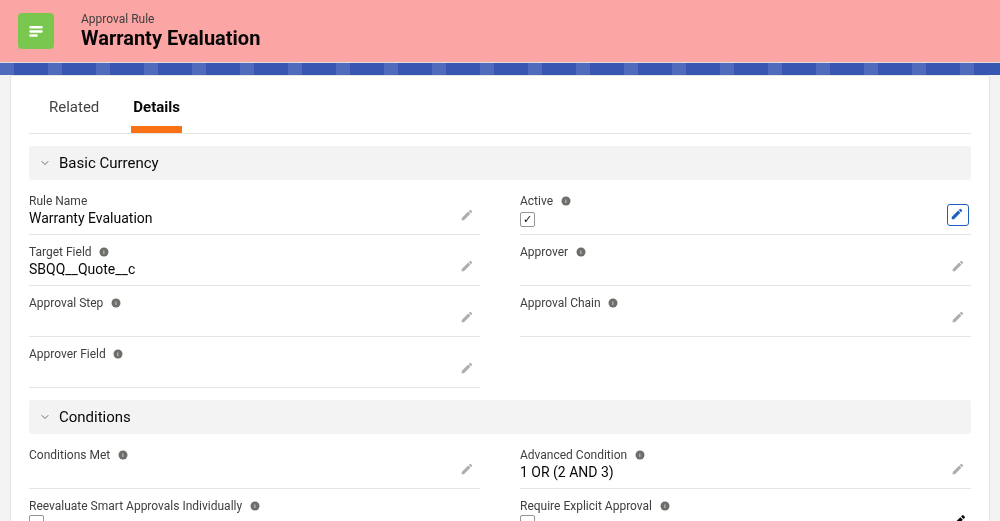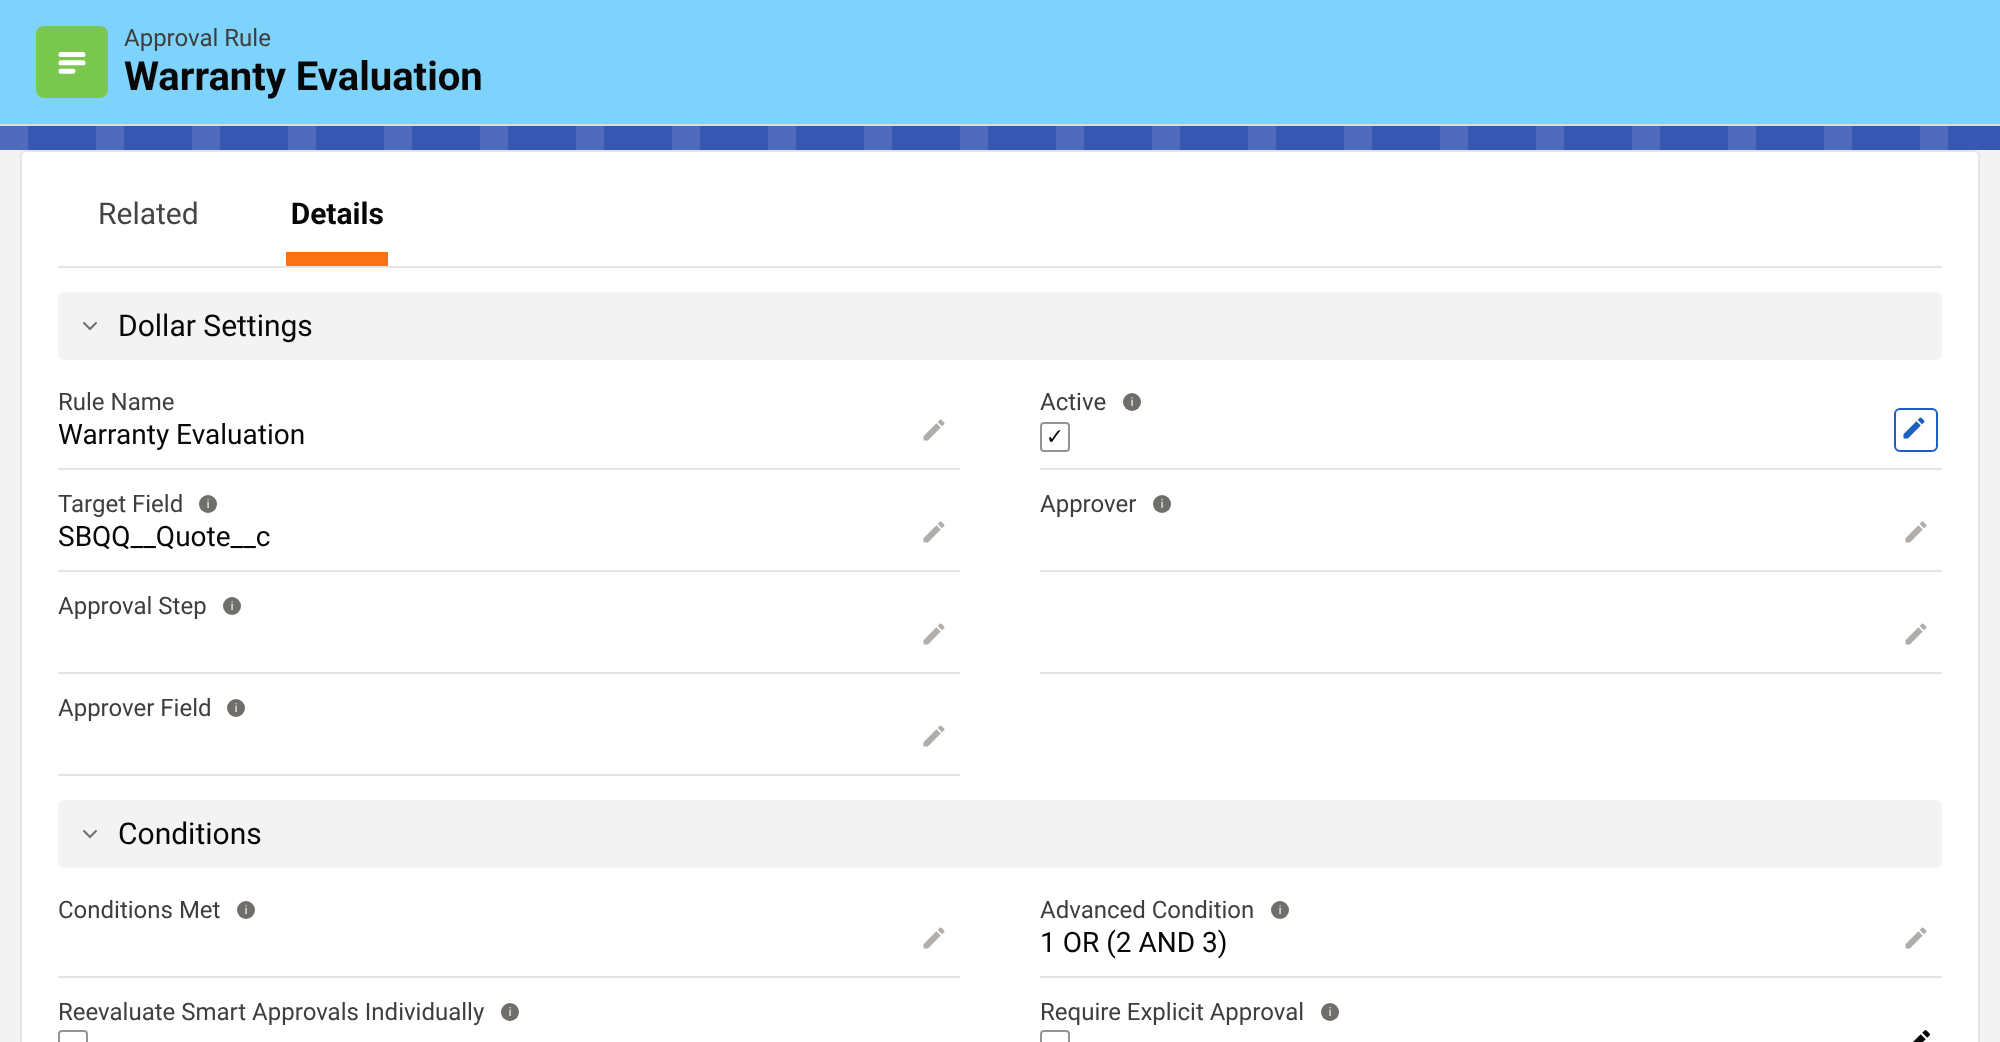--- a/index.html
+++ b/index.html
@@ -3,26 +3,26 @@
   <meta charset="utf-8">
   <style>
     * { box-sizing: border-box; margin: 0; padding: 0; }
     body {
       font-family: -apple-system, BlinkMacSystemFont, "Segoe UI", Roboto, Helvetica, Arial, sans-serif;
       background: #f3f3f3;
       width: 1000px;
       color: #080707;
     }
     .page-header {
-      background: #7dd3fc;
+      background: #fca5a5;
       border-bottom: 1px solid #ddd;
       padding: 12px 18px;
       display: flex;
       align-items: center;
-      gap: 8px;
+      gap: 27px;
     }
     .record-icon {
       width: 36px;
       height: 36px;
       background: #7ac74f;
       border-radius: 4px;
       display: flex;
       align-items: center;
       justify-content: center;
       color: white;
@@ -37,21 +37,21 @@
     }
     .card {
       background: #fff;
       margin: 0 10px 12px 10px;
       border: 1px solid #e5e5e5;
       border-radius: 3px;
       min-height: 440px;
     }
     .tabs {
       display: flex;
-      gap: 42px;
+      gap: 30px;
       padding: 0 18px;
       border-bottom: 1px solid #e5e5e5;
       margin: 10px 18px 0 18px;
     }
     .tab {
       padding: 12px 2px 10px 2px;
       font-size: 15px;
       color: #444;
       cursor: pointer;
       border-bottom: 3px solid transparent;
@@ -162,21 +162,21 @@
     <div class="tab">Related</div>
     <div class="tab active">Details</div>
   </div>
 
   <div class="section-header">
     <span class="chev">
       <svg width="12" height="12" viewBox="0 0 24 24">
           <path d="M6 9l6 6 6-6" stroke="#706e6b" stroke-width="2" fill="none" stroke-linecap="round"></path>
         </svg>
     </span>
-    <span>Dollar Settings</span>
+    <span>Basic Currency</span>
   </div>
 
   <div class="fields">
 
     <div class="field">
       <div class="field-label">
         <span>Rule Name</span>
       </div>
       <div class="field-value">Warranty Evaluation</div>
       <span class="edit-pencil">
@@ -254,20 +254,29 @@
       </div>
       <div class="field-value"></div>
       <span class="edit-pencil">
         <svg viewBox="0 0 24 24" width="14" height="14">
             <path fill="currentColor" d="M3 17.25V21h3.75L17.81 9.94l-3.75-3.75L3 17.25zM20.71 7.04a1 1 0 0 0 0-1.41l-2.34-2.34a1 1 0 0 0-1.41 0l-1.83 1.83 3.75 3.75 1.83-1.83z"></path>
           </svg>
       </span>
     </div>
 
     <div class="field">
+      <div class="field-label">
+        <span>Approval Chain</span>
+        <span class="info-icon">
+            <svg width="12" height="12" viewBox="0 0 24 24">
+              <circle cx="12" cy="12" r="9" fill="#706e6b"></circle>
+              <text x="12" y="16" text-anchor="middle" fill="#fff" font-size="12" font-family="Arial">i</text>
+            </svg>
+          </span>
+      </div>
       <div class="field-value"></div>
       <span class="edit-pencil">
         <svg viewBox="0 0 24 24" width="14" height="14">
             <path fill="currentColor" d="M3 17.25V21h3.75L17.81 9.94l-3.75-3.75L3 17.25zM20.71 7.04a1 1 0 0 0 0-1.41l-2.34-2.34a1 1 0 0 0-1.41 0l-1.83 1.83 3.75 3.75 1.83-1.83z"></path>
           </svg>
       </span>
     </div>
 
 
     <div class="field">

